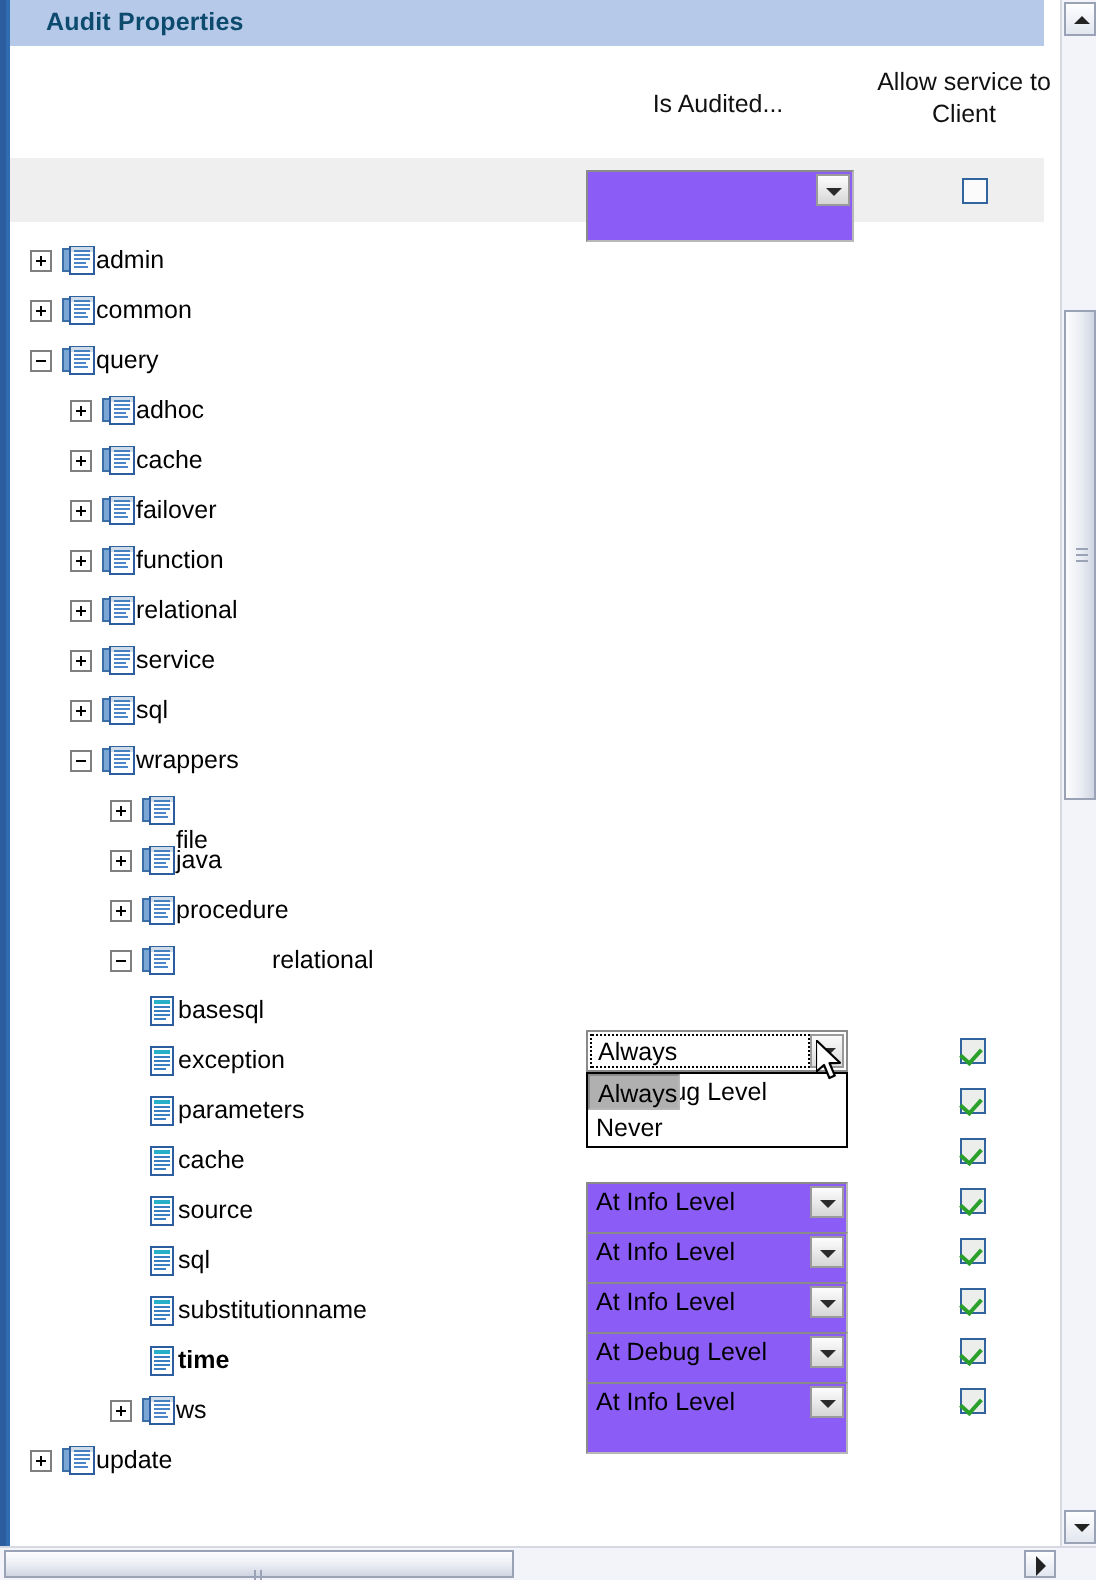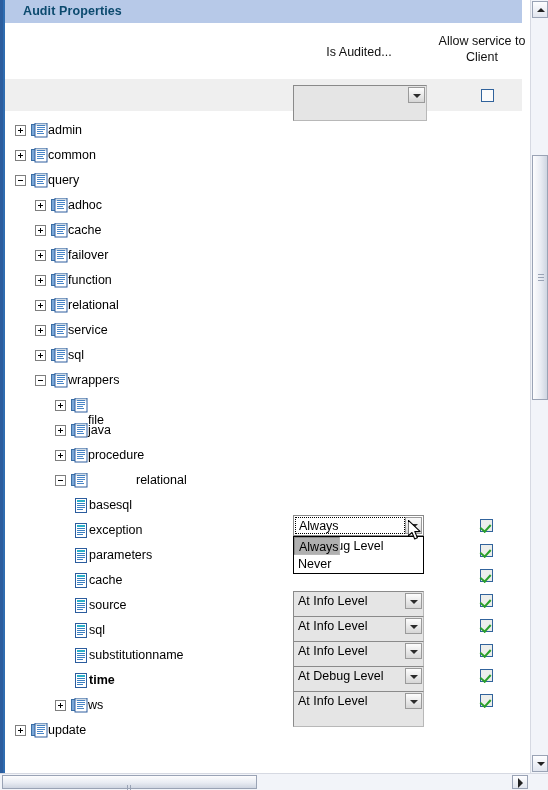--- a/index.html
+++ b/index.html
@@ -27,21 +27,21 @@
   
   .colhead{position:absolute;top:30px;font-size:12.5px;color:#111;text-align:center;line-height:16px;}
   #ch-audited{left:296px;width:126px;top:44px;}
   #ch-return{left:430px;width:104px;top:33px;}
 
   
   .cfgrow{position:absolute;left:5px;top:79px;width:517px;height:32px;background:#efefef;}
   .cfgrow .lbl{position:absolute;left:14px;top:8px;font-size:12.5px;}
 
   
-  .sel{position:absolute;box-sizing:border-box;height:36px;background:#e5e5e5;
+  .sel{position:absolute;box-sizing:border-box;height:36px;background:#8b5cf6;
        border:1px solid #8a8a8a;border-right-color:#b8b8b8;border-bottom-color:#b8b8b8;}
   .sel .v{position:absolute;left:4px;top:2px;font-size:12.5px;white-space:nowrap;color:#000;}
   .sel .btn{position:absolute;right:1px;top:1px;width:17px;height:16px;
        background:linear-gradient(to bottom,#fdfdfd 0%,#ececec 45%,#d6d6d6 100%);
        border:1px solid #9a9a9a;box-sizing:border-box;}
   .sel .btn:after{content:"";position:absolute;left:4px;top:6px;width:0;height:0;
        border-left:4px solid transparent;border-right:4px solid transparent;border-top:4px solid #2b2b2b;}
 
   
   .combo-open{position:absolute;left:293px;top:515px;width:131px;height:21px;

